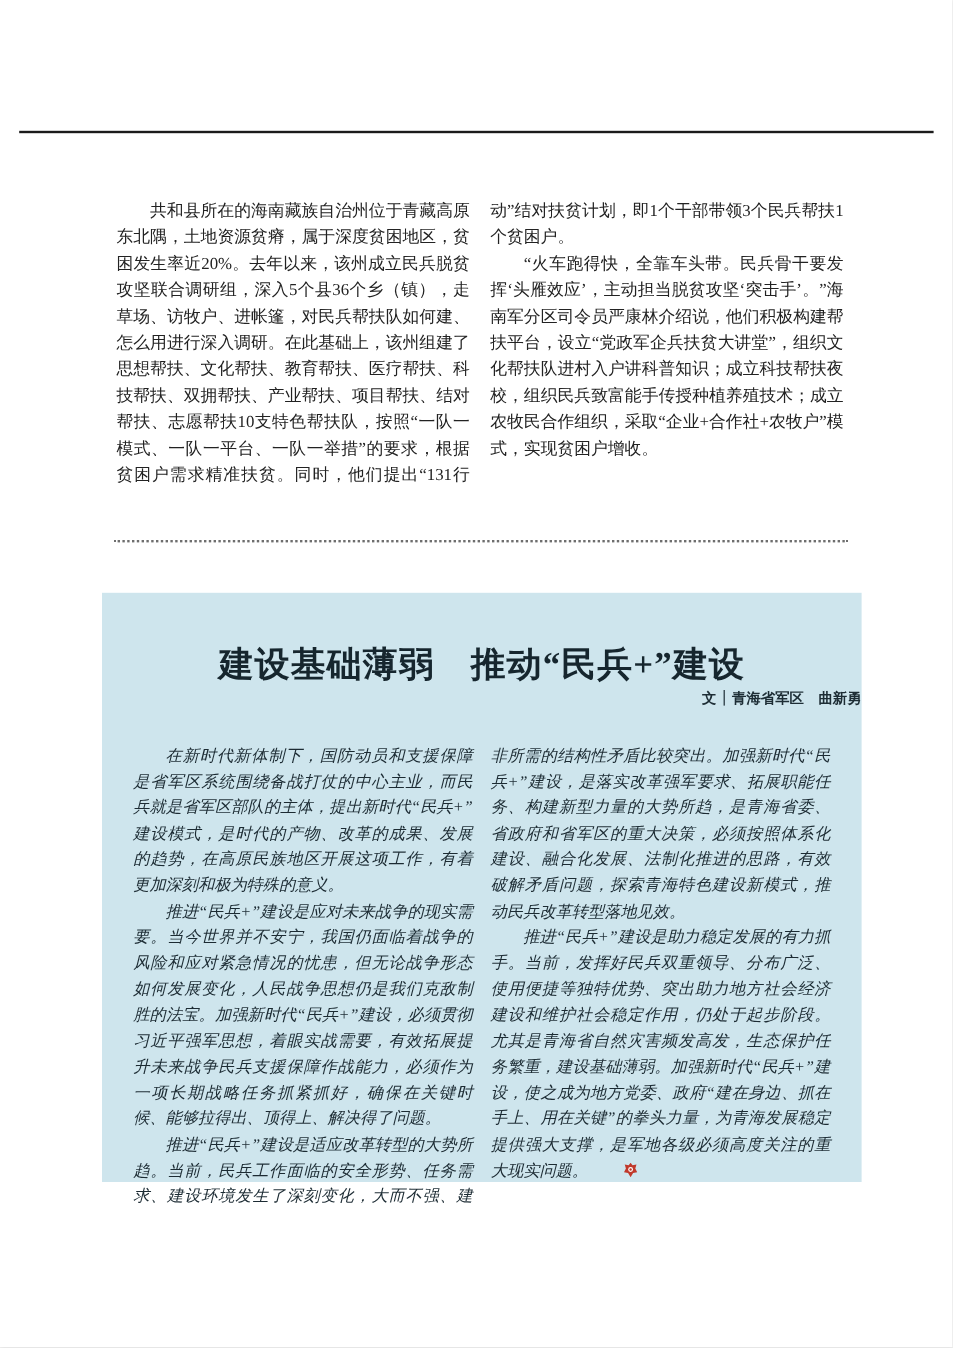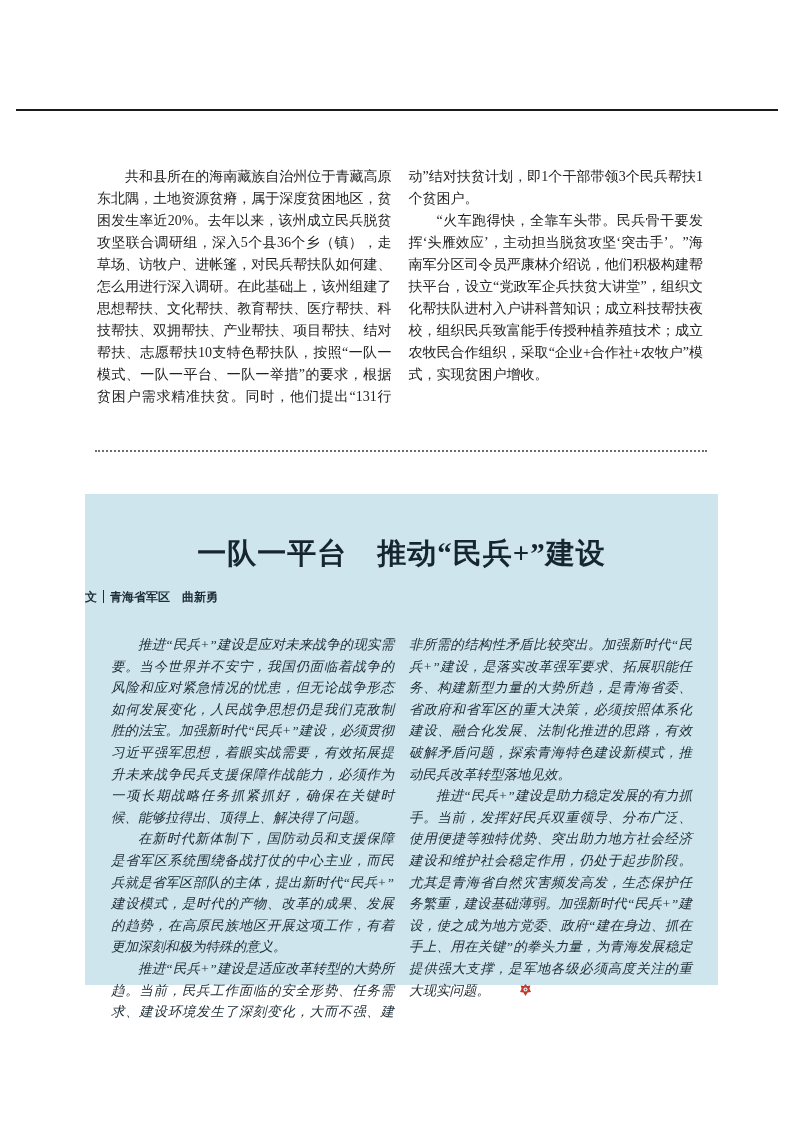--- a/index.html
+++ b/index.html
@@ -51,22 +51,21 @@
   }
   .box-title {
     margin: 40px 20px 0;
     text-align: center;
     font-size: 29px;
     font-weight: bold;
     letter-spacing: 1px;
     color: #16262e;
   }
   .box-byline {
-    margin-top: 15px;
-    text-align: left;
+    text-align: right;
     font-size: 12px;
     font-weight: bold;
     color: #1d2d35;
     font-family: "Liberation Sans", "DejaVu Sans", sans-serif;
   }
   .byline-bar {
     display: inline-block;
     width: 1px; height: 13px;
     background: #1d2d35;
     margin: 0 6px;
@@ -118,27 +117,27 @@
   <div class="top-rule"></div>
 
   <div class="top-article">
     <p><span>共和县所在的海南藏族自治州位于青藏高原东北隅，土地资源贫瘠，属于深度贫困地区，贫困发生率近20%。去年以来，该州成立民兵脱贫攻坚联合调研组，深入5个县36个乡（镇），走草场、访牧户、进帐篷，对民兵帮扶队如何建、怎么用进行深入调研。在此基础上，该州组建了思想帮扶、文化帮扶、教育帮扶、医疗帮扶、科技帮扶、双拥帮扶、产业帮扶、项目帮扶、结对帮扶、志愿帮扶10支特色帮扶队，按照“一队一模式、一队一平台、一队一举措”的要求，根据贫困户需求精准扶贫。同时，他们提出“131行动”结对扶贫计划，即1个干部带领3个民兵帮扶1个贫困户。</span></p>
     <p><span>“火车跑得快，全靠车头带。民兵骨干要发挥‘头雁效应’，主动担当脱贫攻坚‘突击手’。”海南军分区司令员严康林介绍说，他们积极构建帮扶平台，设立“党政军企兵扶贫大讲堂”，组织文化帮扶队进村入户讲科普知识；成立科技帮扶夜校，组织民兵致富能手传授种植养殖技术；成立农牧民合作组织，采取“企业+合作社+农牧户”模式，实现贫困户增收。</span></p>
   </div>
 
   <div class="dotted-divider"></div>
 
   <div class="feature-box">
-    <div class="box-title">一队一平台　推动“民兵+”建设</div>
+    <div class="box-title">建设基础薄弱　推动“民兵+”建设</div>
     <div class="box-byline">
       <span>文</span><span class="byline-bar"></span><span>青海省军区　曲新勇</span>
     </div>
     <div class="box-body">
+      <p><span>在新时代新体制下，国防动员和支援保障是省军区系统围绕备战打仗的中心主业，而民兵就是省军区部队的主体，提出新时代“民兵+”建设模式，是时代的产物、改革的成果、发展的趋势，在高原民族地区开展这项工作，有着更加深刻和极为特殊的意义。</span></p>
       <p><span>推进“民兵+”建设是应对未来战争的现实需要。当今世界并不安宁，我国仍面临着战争的风险和应对紧急情况的忧患，但无论战争形态如何发展变化，人民战争思想仍是我们克敌制胜的法宝。加强新时代“民兵+”建设，必须贯彻习近平强军思想，着眼实战需要，有效拓展提升未来战争民兵支援保障作战能力，必须作为一项长期战略任务抓紧抓好，确保在关键时候、能够拉得出、顶得上、解决得了问题。</span></p>
-      <p><span>在新时代新体制下，国防动员和支援保障是省军区系统围绕备战打仗的中心主业，而民兵就是省军区部队的主体，提出新时代“民兵+”建设模式，是时代的产物、改革的成果、发展的趋势，在高原民族地区开展这项工作，有着更加深刻和极为特殊的意义。</span></p>
       <p><span>推进“民兵+”建设是适应改革转型的大势所趋。当前，民兵工作面临的安全形势、任务需求、建设环境发生了深刻变化，大而不强、建非所需的结构性矛盾比较突出。加强新时代“民兵+”建设，是落实改革强军要求、拓展职能任务、构建新型力量的大势所趋，是青海省委、省政府和省军区的重大决策，必须按照体系化建设、融合化发展、法制化推进的思路，有效破解矛盾问题，探索青海特色建设新模式，推动民兵改革转型落地见效。</span></p>
       <p><span>推进“民兵+”建设是助力稳定发展的有力抓手。当前，发挥好民兵双重领导、分布广泛、使用便捷等独特优势、突出助力地方社会经济建设和维护社会稳定作用，仍处于起步阶段。尤其是青海省自然灾害频发高发，生态保护任务繁重，建设基础薄弱。加强新时代“民兵+”建设，使之成为地方党委、政府“建在身边、抓在手上、用在关键”的拳头力量，为青海发展稳定提供强大支撑，是军地各级必须高度关注的重大现实问题。</span><span class="endmark"><svg width="11" height="12" viewBox="0 0 11 12">
               <path d="M5.5 0 L7.1 2.1 L10.4 1.4 L9.4 4.8 L11 7.9 L7.6 8.4 L5.5 12 L3.4 8.4 L0 7.9 L1.6 4.8 L0.6 1.4 L3.9 2.1 Z" fill="#c0392b"></path>
               <circle cx="5.5" cy="5.6" r="2" fill="#ffffff"></circle>
               <circle cx="5.5" cy="5.6" r="1" fill="#c0392b"></circle>
             </svg></span></p>
     </div>
   </div>
 
 

